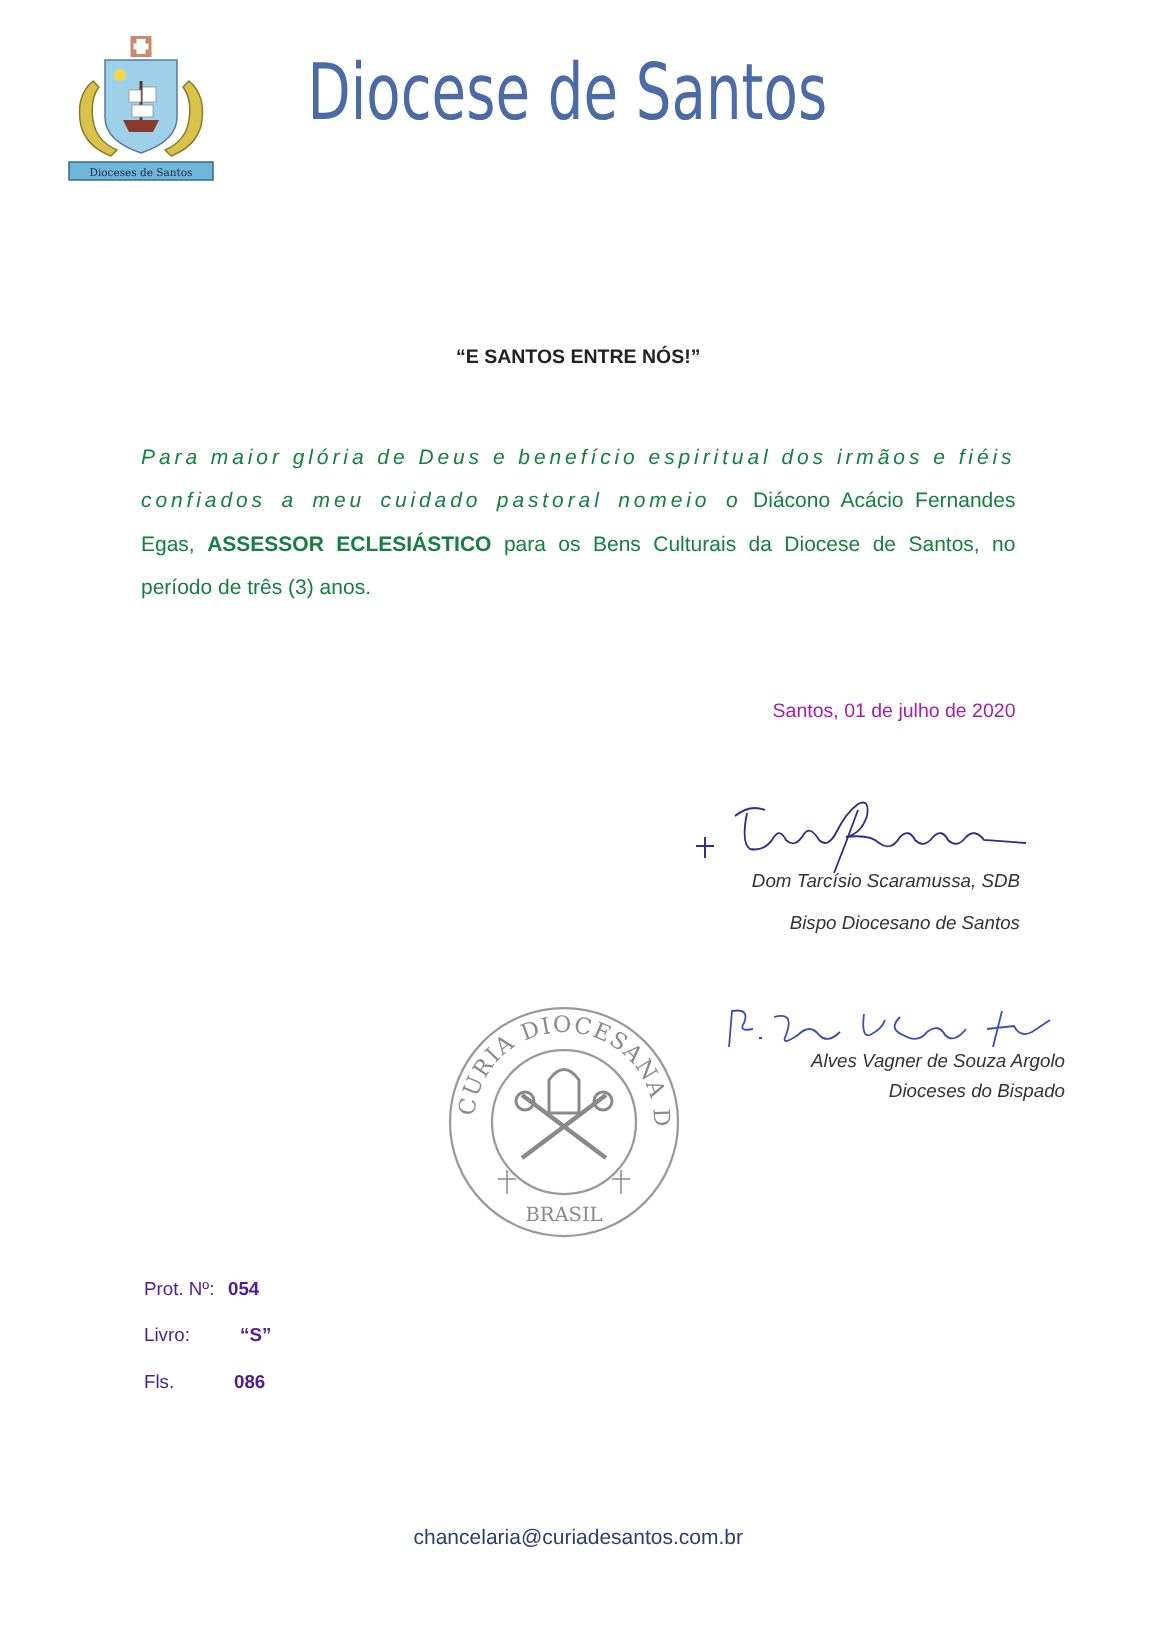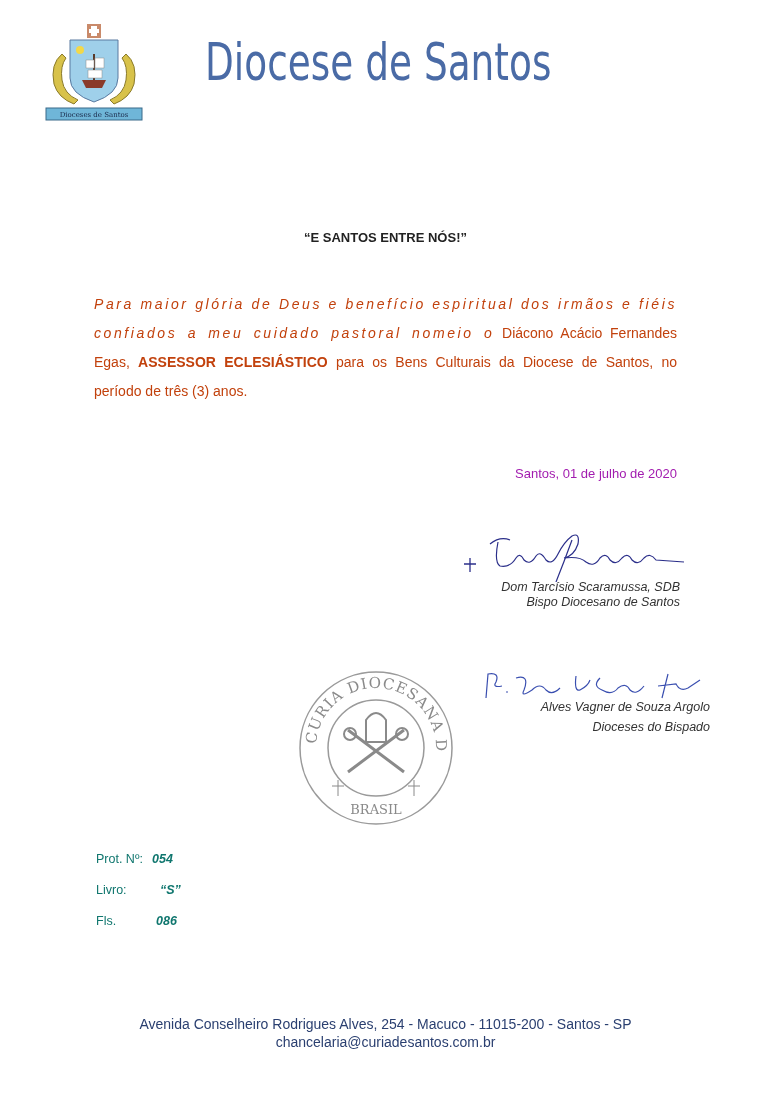--- a/index.html
+++ b/index.html
@@ -1,32 +1,32 @@
 <!DOCTYPE html>
 <html><head>
 <meta charset="utf-8">
 <style>
   html, body { margin: 0; padding: 0; background: #ffffff; }
   body { width: 771px; height: 1099px; position: relative; overflow: hidden; font-family: "Liberation Sans", sans-serif; color: #222; }
   .abs { position: absolute; }
   .logo { left: 40px; top: 24px; width: 108px; height: 100px; }
   .brand { left: 205px; top: 32px; font-family: "DejaVu Sans", sans-serif; font-size: 52px; color: #4a6ba6; letter-spacing: 0px; transform: scaleX(0.72); transform-origin: left top; white-space: nowrap; font-weight: normal; }
   .motto { left: 0; width: 771px; top: 230px; text-align: center; font-size: 13px; font-weight: bold; color: #222; }
-  .body-text { left: 94px; top: 290px; width: 583px; font-size: 14px; line-height: 29px; color: #c2410c; text-align: justify; }
+  .body-text { left: 94px; top: 290px; width: 583px; font-size: 14px; line-height: 29px; color: #15803d; text-align: justify; }
   .body-text .ital { font-style: italic; letter-spacing: 2.6px; }
   .body-text b { font-weight: bold; }
   .date { left: 400px; width: 277px; top: 466px; text-align: right; font-size: 13px; color: #a21caf; }
   .sig-line { font-style: italic; font-weight: normal; font-size: 12.5px; color: #333; text-align: right; }
   .sig1 { left: 440px; top: 500px; width: 240px; height: 120px; }
   .sig2 { left: 470px; top: 668px; width: 240px; height: 80px; }
   .seal { left: 296px; top: 668px; width: 160px; height: 160px; }
-  .prot { left: 96px; top: 852px; font-size: 12.5px; color: #0f766e; }
+  .prot { left: 96px; top: 852px; font-size: 12.5px; color: #4c1d95; }
   .prot .row { height: 31px; display: flex; }
   .prot .lbl { width: 56px; }
-  .prot .val { font-style: italic; font-weight: bold; }
+  .prot .val { font-weight: bold; }
   .footer { left: 0; width: 771px; top: 1015px; text-align: center; font-size: 14px; line-height: 18px; color: #2a3f70; }
 </style>
 </head>
 <body>
 
 <div class="abs logo">
   <svg width="108" height="100" viewBox="0 0 108 100">
 
     <rect x="47" y="0" width="14" height="14" fill="#c98a6a"></rect>
     <rect x="51" y="2" width="6" height="10" fill="#fff"></rect>
@@ -60,21 +60,21 @@
 <div class="abs date">Santos, 01 de julho de 2020</div>
 
 <div class="abs sig1">
   <svg class="abs" style="left:20px;top:22px" width="230" height="60" viewBox="0 0 230 60">
     <path d="M4 42 L16 42 M10 36 L10 50" stroke="#2b2f8a" stroke-width="1.3" fill="none"></path>
     <path d="M30 22 Q40 14 50 18 M38 20 Q34 40 40 44 Q50 46 56 36 Q60 30 64 38 Q70 44 76 34 Q80 28 86 38 Q92 44 98 32 Q104 20 112 14 Q120 10 118 22 Q114 34 104 36 Q120 34 126 40 Q134 46 140 36 Q146 30 150 38 Q156 44 162 36 Q168 30 172 38 Q178 44 184 36 Q190 30 196 38 L224 40" stroke="#2b2f8a" stroke-width="1.2" fill="none"></path>
     <path d="M112 18 Q104 40 96 60" stroke="#2b2f8a" stroke-width="1.2" fill="none"></path>
   </svg>
   <div class="abs sig-line" style="right:0;top:80px;width:240px">Dom Tarcísio Scaramussa, SDB</div>
   <div class="abs sig-line" style="right:0;top:100px;width:240px"></div>
-  <div class="abs sig-line" style="right:0;top:95px;width:240px">Bispo Diocesano de Santos</div>
+  <div class="abs sig-line" style="right:0;top:108px;width:240px">Bispo Diocesano de Santos</div>
 </div>
 
 <div class="abs seal">
   <svg width="160" height="160" viewBox="0 0 160 160">
     <defs>
       <path id="ringPath" d="M80 80 m-60 0 a60 60 0 1 1 120 0"></path>
     </defs>
     <circle cx="80" cy="80" r="76" fill="none" stroke="#9a9a9a" stroke-width="1.5"></circle>
     <circle cx="80" cy="80" r="48" fill="none" stroke="#9a9a9a" stroke-width="1.5"></circle>
     <text font-size="15" fill="#8a8a8a" font-family="DejaVu Serif, serif" letter-spacing="1">
@@ -108,15 +108,14 @@
     <span class="lbl">Livro:</span>
     <span class="val" style="padding-left:8px">“S”</span>
   </div>
   <div class="row">
     <span class="lbl">Fls.</span>
     <span class="val" style="padding-left:4px">086</span>
   </div>
 </div>
 
 <div class="abs footer">
-  <div>Avenida Conselheiro Rodrigues Alves, 254 - Macuco - 11015-200 - Santos - SP</div>
   <div>chancelaria@curiadesantos.com.br</div>
 </div>
 
 </body></html>

